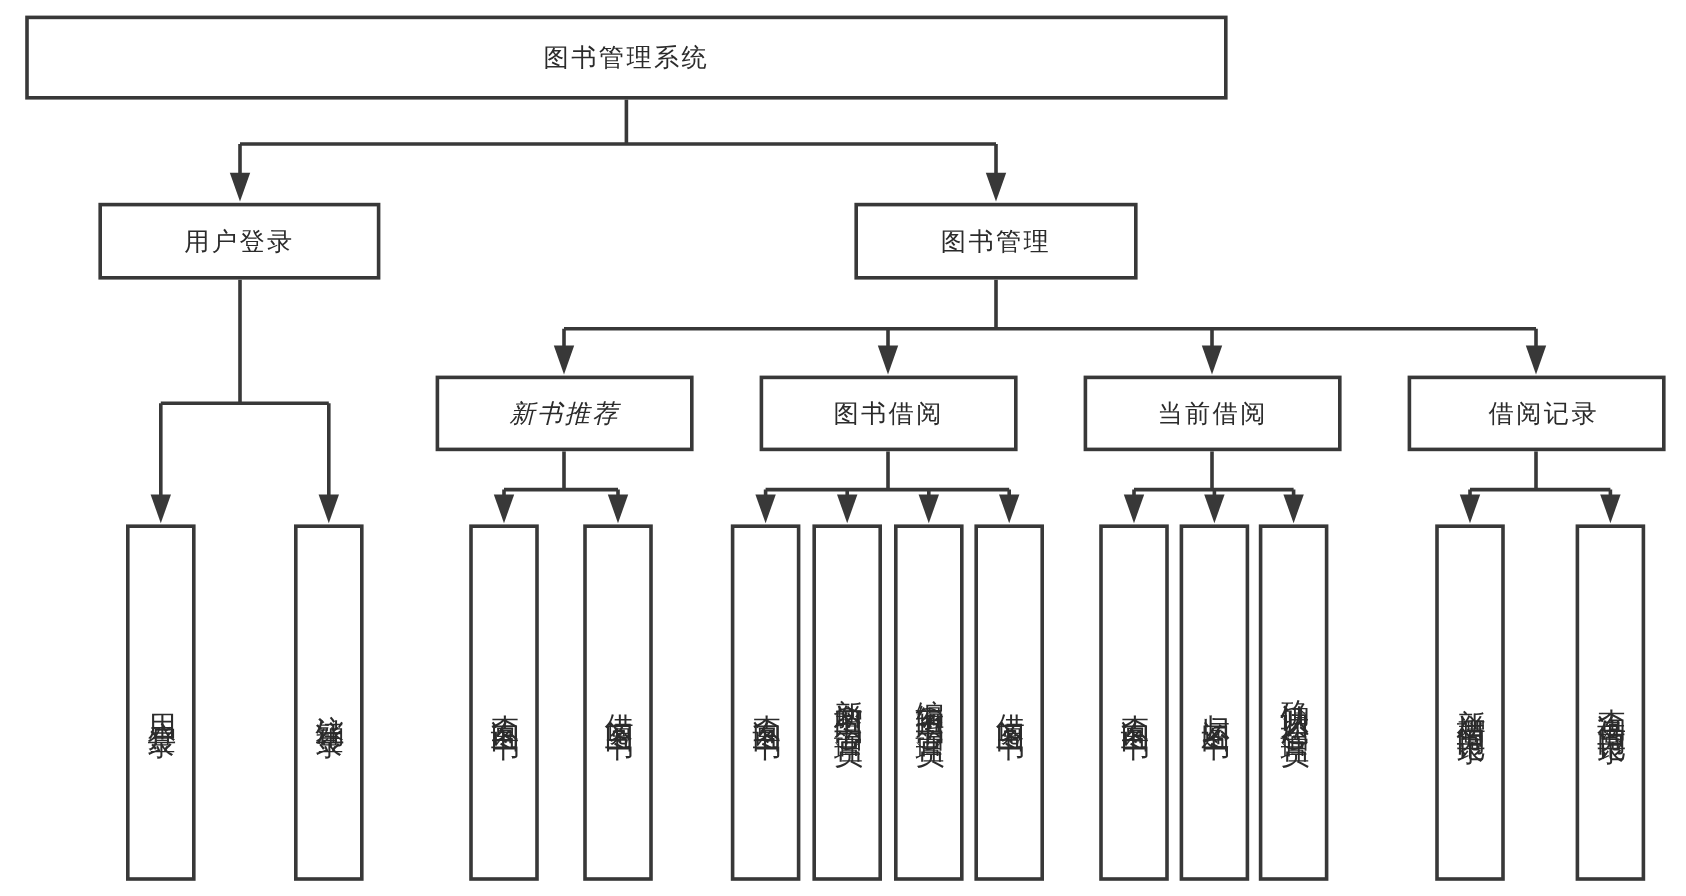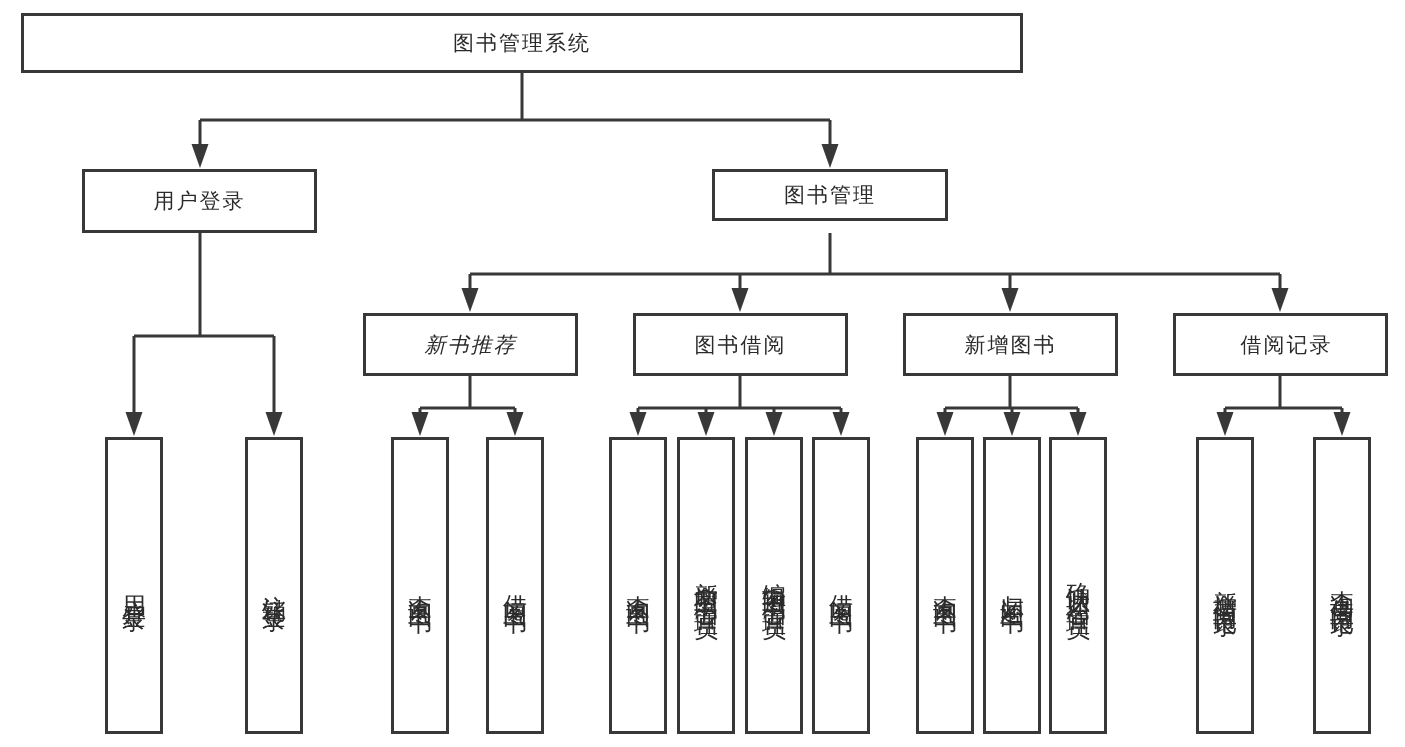--- a/index.html
+++ b/index.html
@@ -30,23 +30,23 @@
   .hbox { font-size: 21px; letter-spacing: 2px; white-space: nowrap; }
   .vbox .vtext {
     writing-mode: vertical-rl;
     text-orientation: mixed;
     font-size: 24px;
     letter-spacing: 5px;
     line-height: 1;
   }
 
   
-  .n-root    { left: 21px;   top: 13px;  width: 1002px; height: 60px; }
+  .n-root    { left: 21px;   top: 13px;  width: 1002px; height: 70px; }
   .n-login   { left: 82px;   top: 169px; width: 235px;  height: 64px; }
-  .n-mgmt    { left: 712px;  top: 169px; width: 236px;  height: 52px; }
+  .n-mgmt    { left: 712px;  top: 169px; width: 236px;  height: 64px; }
   .n-newbook { left: 363px;  top: 313px; width: 215px;  height: 63px; font-style: italic; }
   .n-borrow  { left: 633px;  top: 313px; width: 215px;  height: 63px; }
   .n-current { left: 903px;  top: 313px; width: 215px;  height: 63px; }
   .n-records { left: 1173px; top: 313px; width: 215px;  height: 63px; padding-left: 12px; }
 
   
   .vbox { top: 437px; width: 58px; height: 297px; }
   .l-1  { left: 105px; }
   .l-2  { left: 245px; }
   .l-3  { left: 391px; }
@@ -124,21 +124,21 @@
     <span>图书管理</span>
   </div>
 
   <div class="node hbox n-newbook">
     <span>新书推荐</span>
   </div>
   <div class="node hbox n-borrow">
     <span>图书借阅</span>
   </div>
   <div class="node hbox n-current">
-    <span>新增图书</span>
+    <span>当前借阅</span>
   </div>
   <div class="node hbox n-records">
     <span>借阅记录</span>
   </div>
 
   <div class="node vbox l-1">
     <span class="vtext">用户登录</span>
   </div>
   <div class="node vbox l-2">
     <span class="vtext">注销登录</span>

